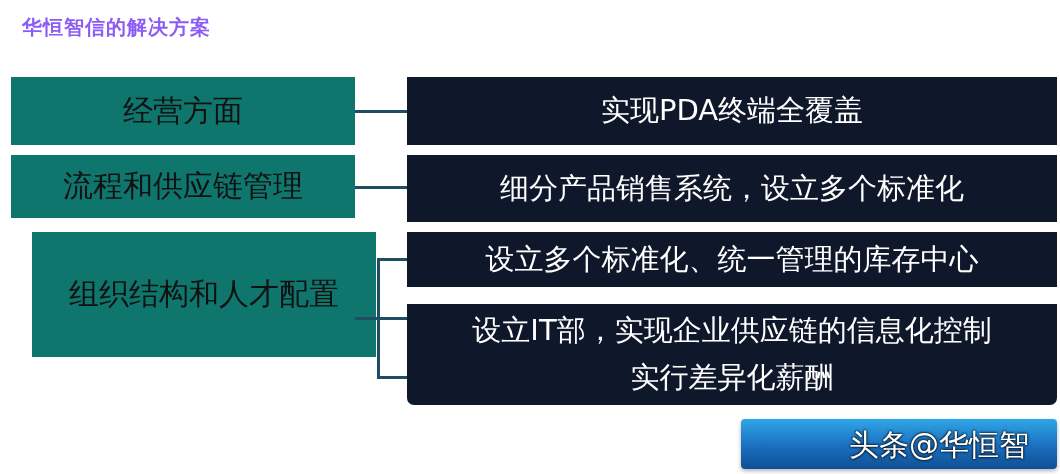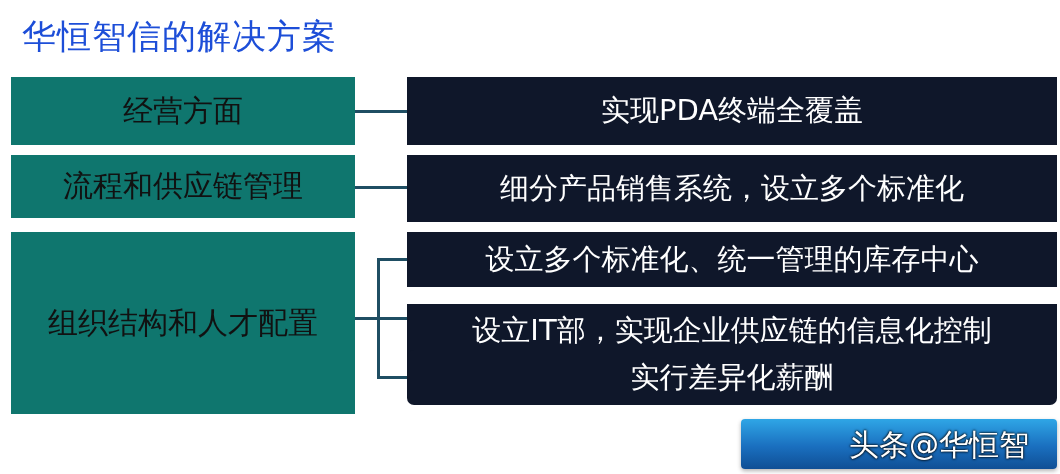--- a/index.html
+++ b/index.html
@@ -3,21 +3,21 @@
 <meta charset="utf-8">
 <style>
   html, body { margin: 0; padding: 0; }
   body {
     width: 1060px; height: 474px; position: relative; overflow: hidden;
     background: #ffffff;
     font-family: "DejaVu Sans", "Liberation Sans", sans-serif;
   }
   .title {
     position: absolute; left: 22px; top: 14px;
-    font-size: 34px; font-weight: normal; color: #1d4ed8; letter-spacing: 1px;
+    font-size: 20px; font-weight: bold; color: #8b5cf6; letter-spacing: 1px;
   }
   .lbox {
     position: absolute; left: 11px; width: 344px;
     background: #0f766e; color: #111;
     display: flex; align-items: center; justify-content: center;
     font-size: 30px;
   }
   .rbox {
     position: absolute; left: 407px; width: 650px;
     background: #0f172a; color: #ffffff;
@@ -47,21 +47,21 @@
 <div class="title">华恒智信的解决方案</div>
 
 <div class="lbox" style="top:77px;height:68px;">经营方面</div>
 <div class="line" style="left:355px;top:110px;width:52px;height:3px;"></div>
 <div class="rbox" style="top:77px;height:68px;">实现PDA终端全覆盖</div>
 
 <div class="lbox" style="top:155px;height:63px;">流程和供应链管理</div>
 <div class="line" style="left:355px;top:186px;width:52px;height:3px;"></div>
 <div class="rbox" style="top:155px;height:67px;">细分产品销售系统，设立多个标准化</div>
 
-<div class="lbox" style="top:232px;height:182px;">组织结构和人才配置</div>
+<div class="lbox" style="top:232px;height:125px;margin-left:21px;">组织结构和人才配置</div>
 <div class="line" style="left:355px;top:317px;width:24px;height:3px;"></div>
 <div class="line" style="left:377px;top:258px;width:3px;height:121px;"></div>
 <div class="line" style="left:377px;top:258px;width:30px;height:3px;"></div>
 <div class="line" style="left:377px;top:317px;width:30px;height:3px;"></div>
 <div class="line" style="left:377px;top:376px;width:30px;height:3px;"></div>
 
 <div class="rbox" style="top:232px;height:55px;">设立多个标准化、统一管理的库存中心</div>
 <div class="rbox" style="top:304px;height:53px;">设立IT部，实现企业供应链的信息化控制</div>
 <div class="rbox" style="top:350px;height:55px;border-radius:7px;">实行差异化薪酬</div>
 

